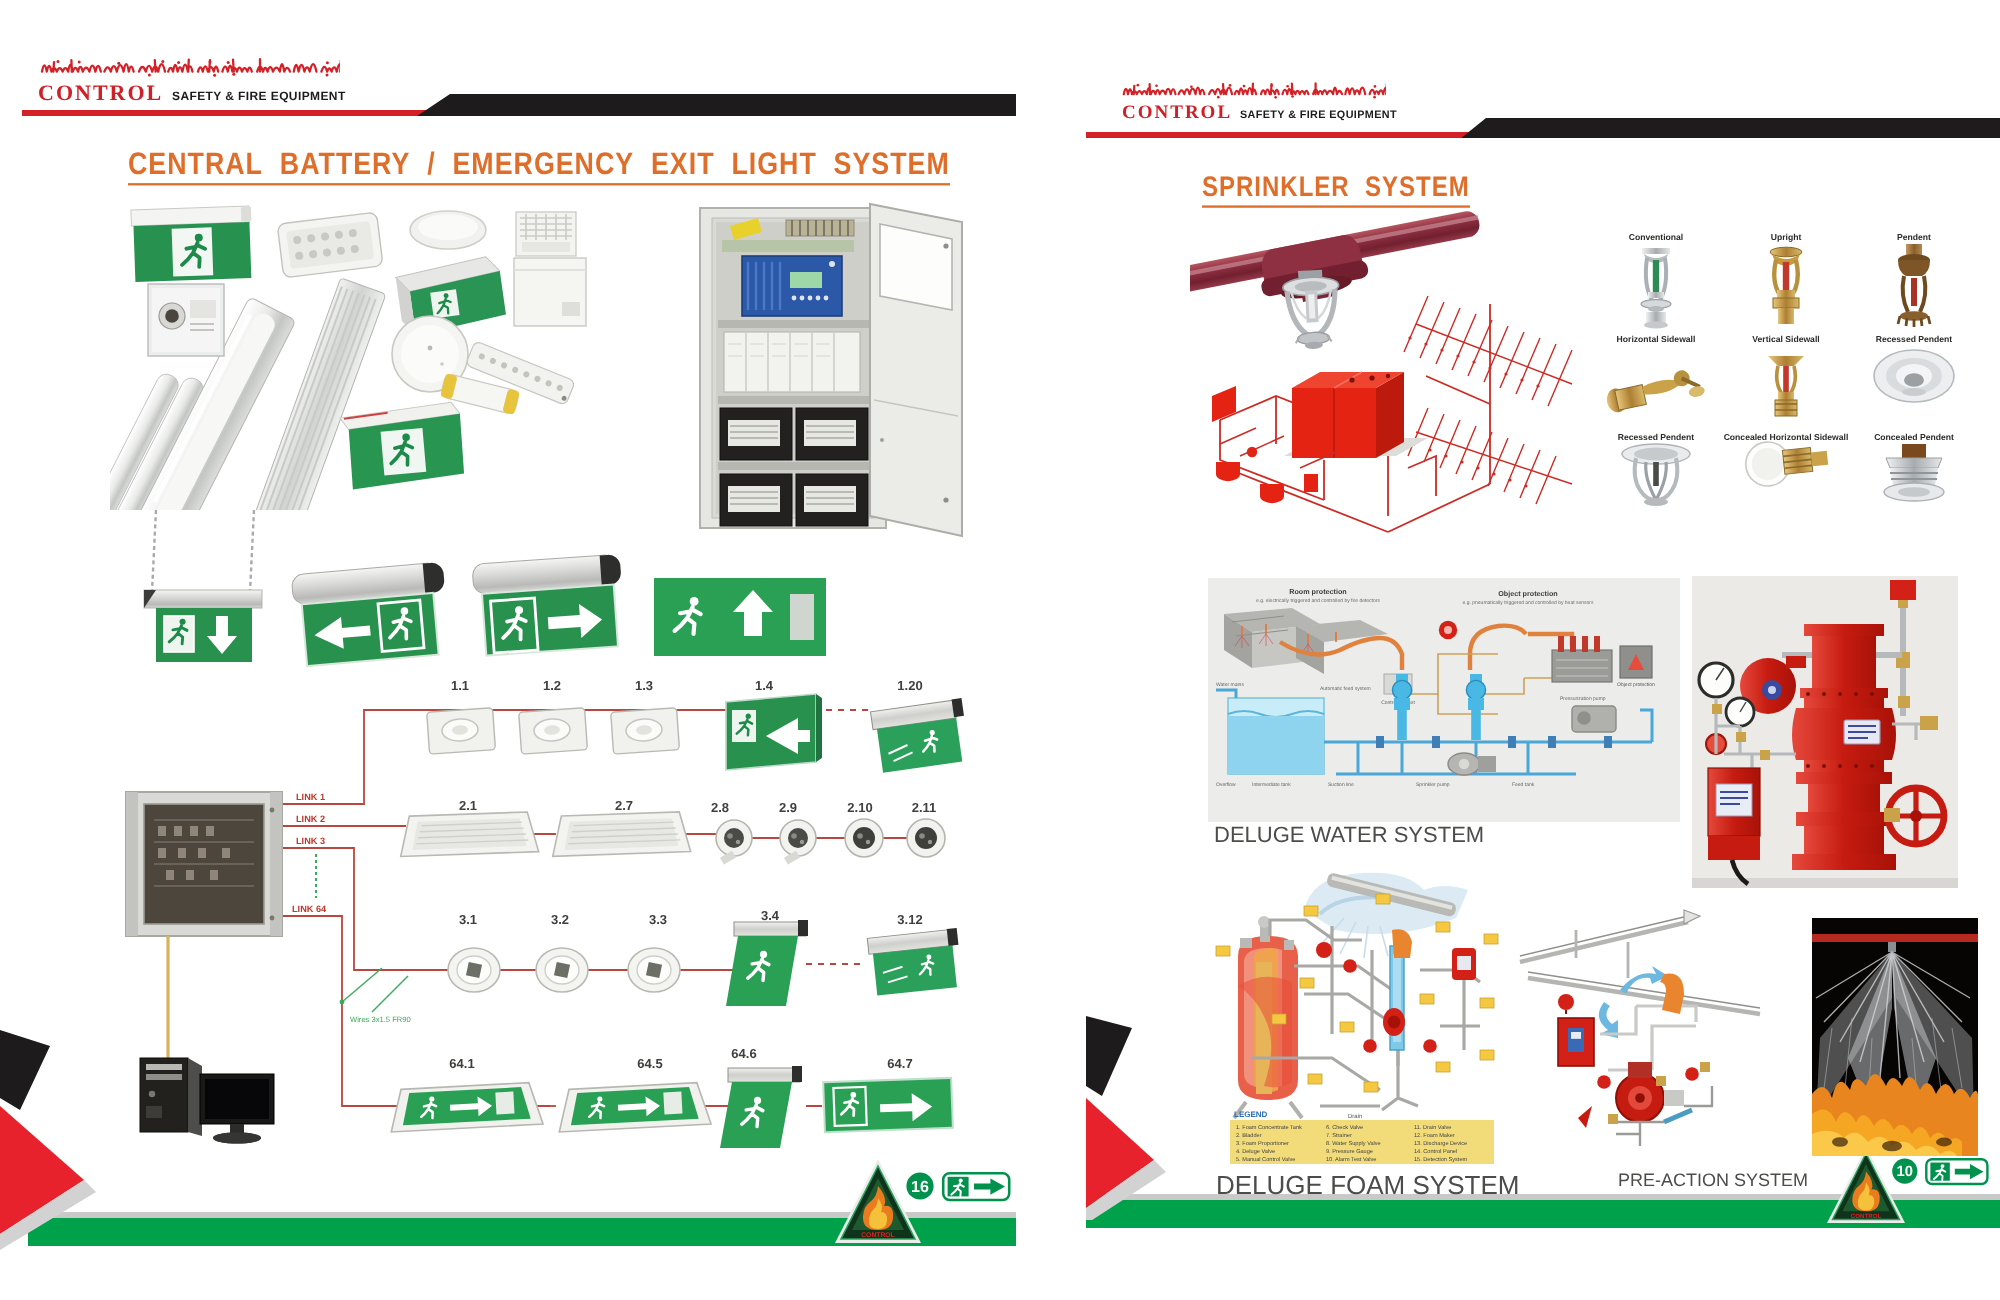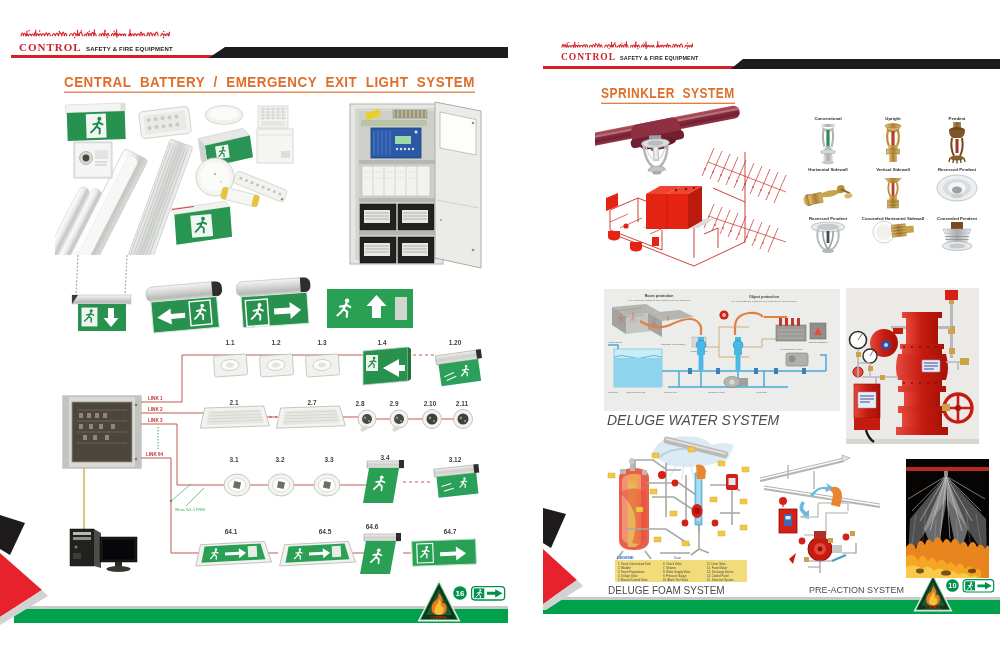--- a/index.html
+++ b/index.html
@@ -1002,21 +1002,21 @@
  <text x="4" y="54">Water mains</text>
         <text x="4" y="104">Overflow</text>
  <text x="22" y="104">Intermediate tank</text>
         <text x="60" y="104">Suction line</text>
  <text x="104" y="104">Sprinkler pump</text>
         <text x="152" y="104">Feed tank</text>
  <text x="56" y="56">Automatic feed system</text>
  <text x="176" y="61">Pressurization pump</text>
 </g>
 </svg>
-<div class="abs" style="left:607px;top:412px;font-size:14px;color:#4c4c4a;letter-spacing:0px;font-style:italic;">DELUGE WATER SYSTEM</div>
+<div class="abs" style="left:607px;top:412px;font-size:11px;color:#4c4c4a;letter-spacing:0px;">DELUGE WATER SYSTEM</div>
 
 <svg class="abs" style="left:846px;top:288px" width="133" height="156" viewBox="0 0 133 156">
 <rect x="0" y="0" width="133" height="151" fill="#eceae7"></rect>
 <rect x="0" y="151" width="133" height="5" fill="#d8d6d3"></rect>
 <defs>
 <linearGradient id="redbody" x1="0" y1="0" x2="1" y2="0">
  <stop offset="0" stop-color="#e5493c"></stop>
           <stop offset="0.5" stop-color="#c61b10"></stop>
           <stop offset="1" stop-color="#a91208"></stop>
 </linearGradient>
@@ -1193,21 +1193,21 @@
         <text x="48" y="18.5">8. Water Supply Valve</text>
         <text x="48" y="22.5">9. Pressure Gauge</text>
         <text x="48" y="26.5">10. Alarm Test Valve</text>
  <text x="92" y="10.5">11. Drain Valve</text>
         <text x="92" y="14.5">12. Foam Maker</text>
         <text x="92" y="18.5">13. Discharge Device</text>
         <text x="92" y="22.5">14. Control Panel</text>
         <text x="92" y="26.5">15. Detection System</text>
 </g>
 </svg>
-<div class="abs" style="left:608px;top:585px;font-size:10px;color:#4c4c4a;letter-spacing:0px;">DELUGE FOAM SYSTEM</div>
+<div class="abs" style="left:608px;top:585px;font-size:13px;color:#4c4c4a;letter-spacing:0px;">DELUGE FOAM SYSTEM</div>
 
 <svg class="abs" style="left:758px;top:445px" width="125" height="135" viewBox="0 0 125 135">
 
 <g stroke="#b5b5b2" stroke-width="2.2" fill="none">
  <path d="M2 36 L86 16"></path>
  <path d="M6 44 L122 62"></path>
 </g>
 <g stroke="#8f8f8c" stroke-width="0.7" fill="none">
  <path d="M2 33 L86 13 M6 41 L122 59"></path>
 </g>

